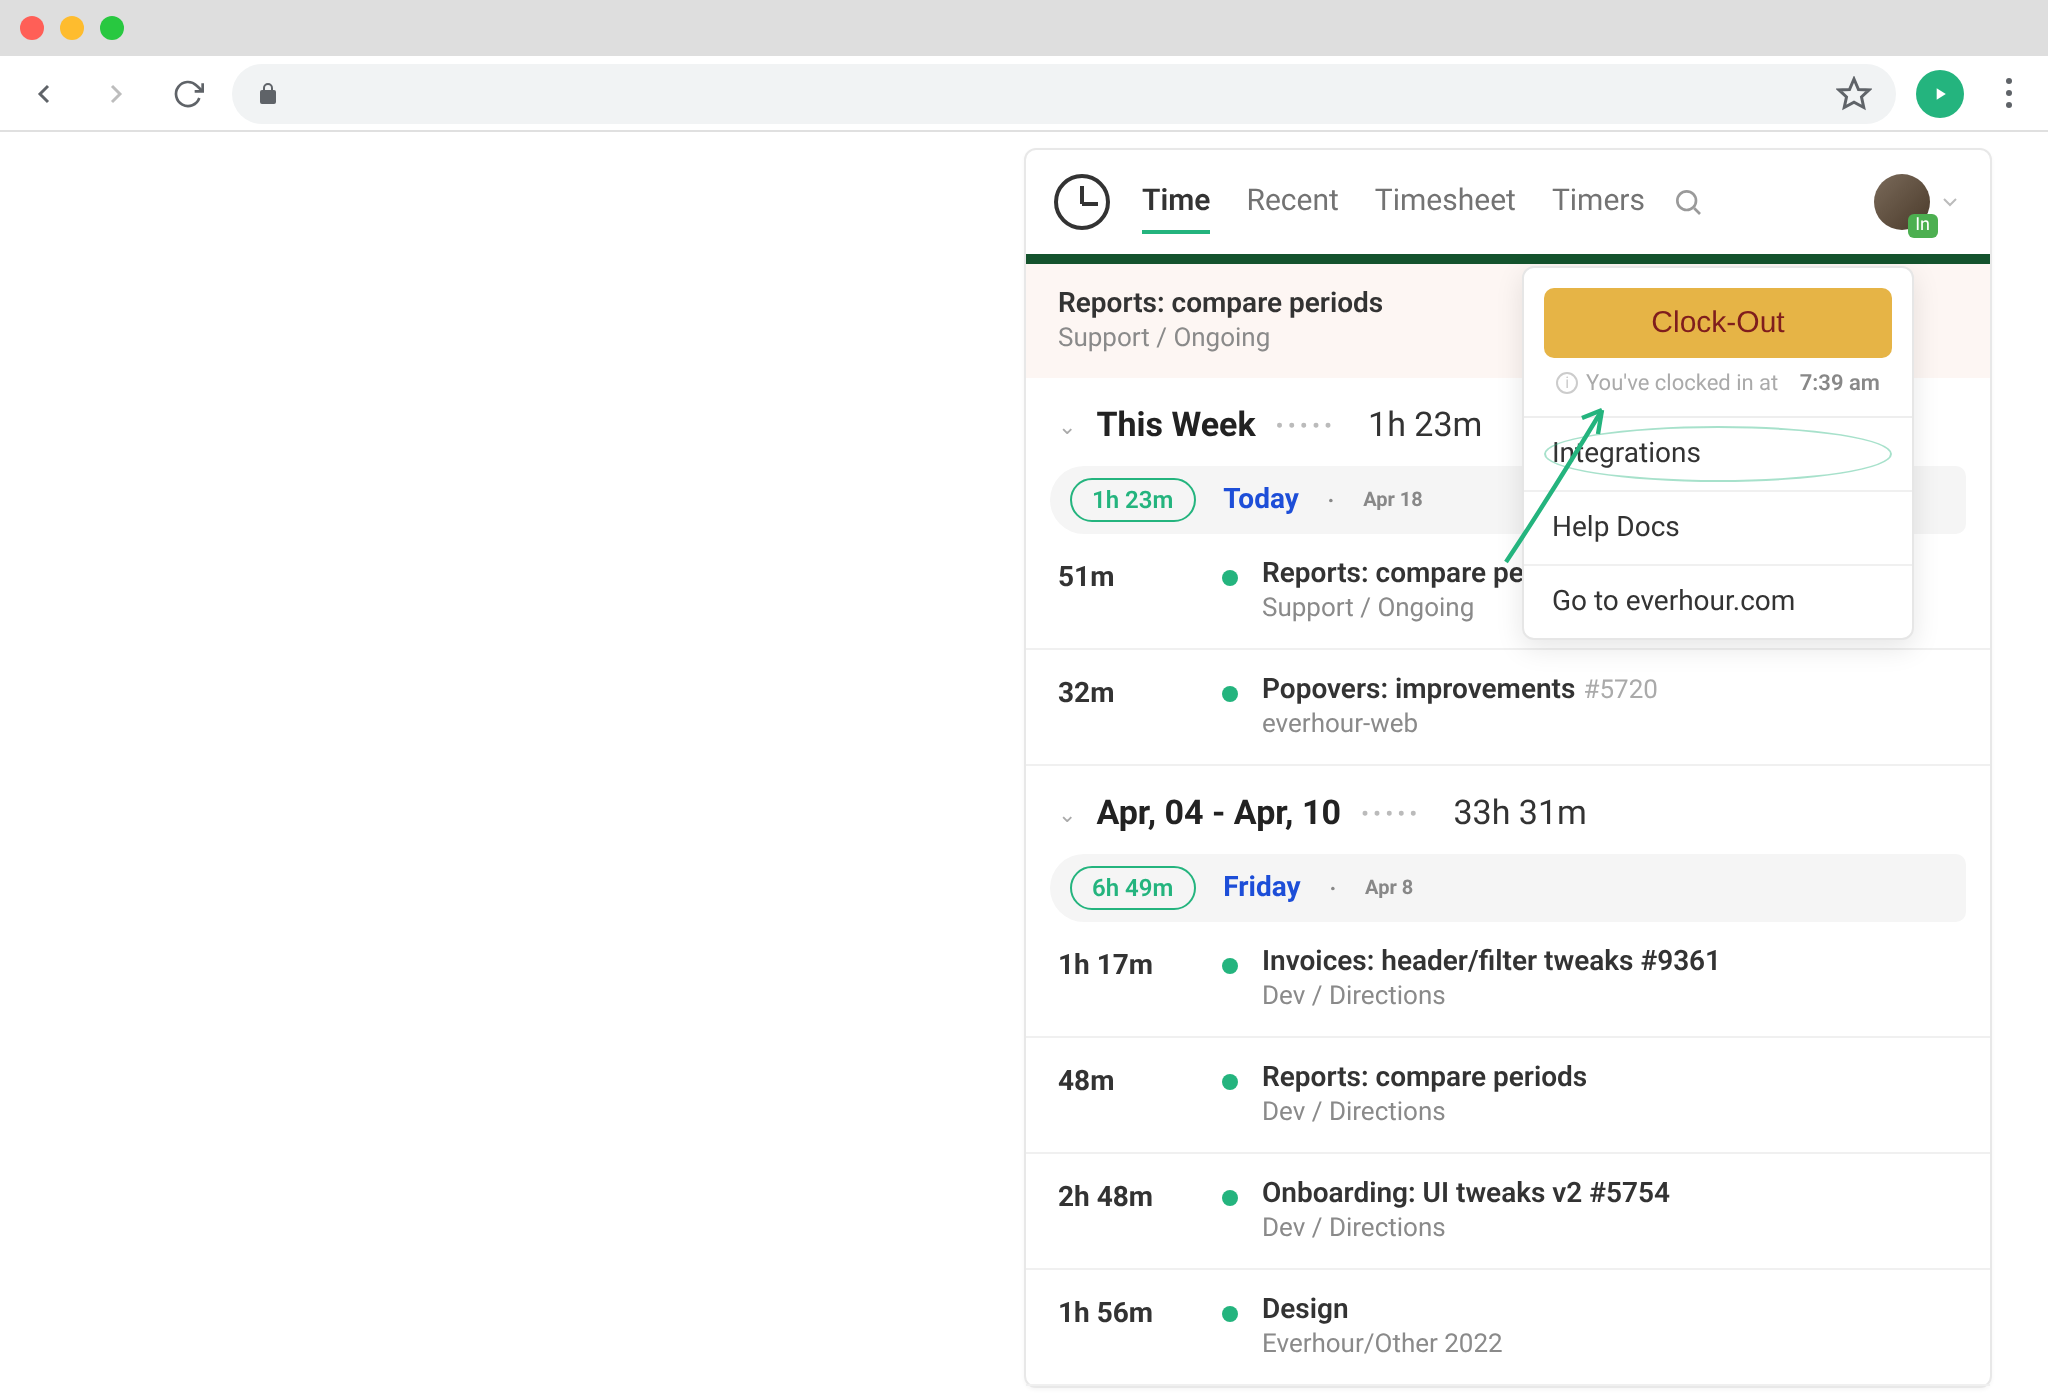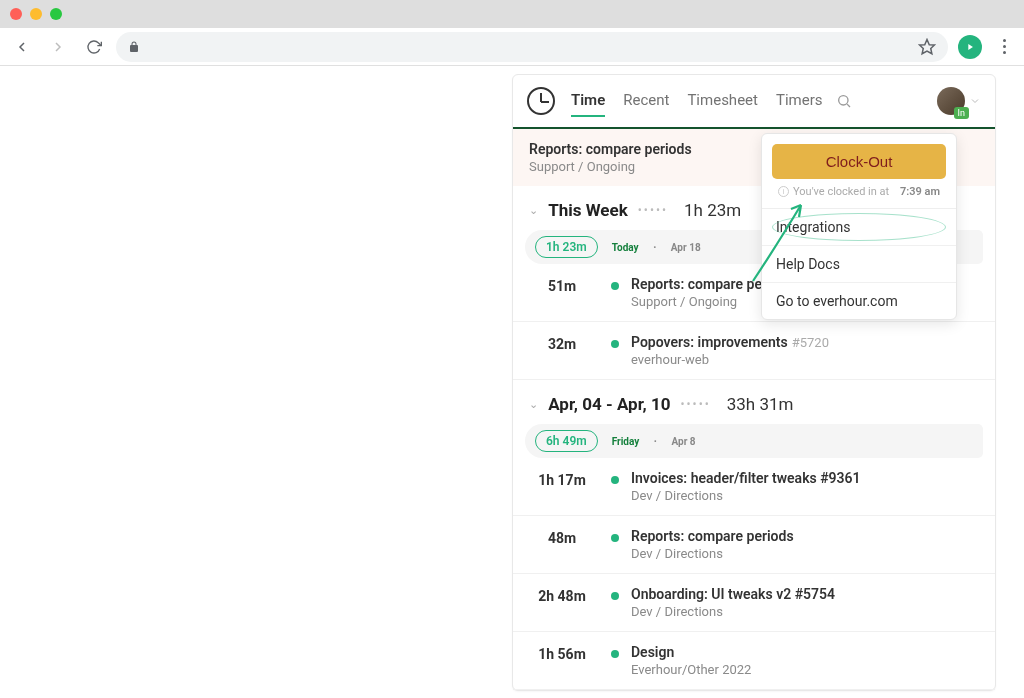--- a/index.html
+++ b/index.html
@@ -20,21 +20,21 @@
 .ext-btn { width: 28px; height: 28px; display: flex; align-items: center; justify-content: center; }
 .ext-circle { width: 24px; height: 24px; border-radius: 50%; background: #24b47e; display: flex; align-items: center; justify-content: center; color: #fff; }
 .menu-dots { width: 24px; display: flex; flex-direction: column; align-items: center; gap: 3px; }
 .menu-dots span { width: 3px; height: 3px; border-radius: 50%; background: #5f6368; }
 
 
 .page { position: relative; height: calc(698px - 66px); background: #fff; }
 
 
 .panel { position: absolute; top: 8px; right: 28px; width: 484px; background: #fff; border: 1px solid #e8e8e8; border-radius: 6px; box-shadow: 0 1px 2px rgba(0,0,0,0.04); }
-.panel-header { display: flex; align-items: center; padding: 10px 14px; gap: 8px; border-bottom: 2px solid #14532d; }
+.panel-header { display: flex; align-items: center; padding: 10px 14px; gap: 8px; border-bottom: 5px solid #14532d; }
 .logo { width: 28px; height: 28px; border: 2px solid #333; border-radius: 50%; position: relative; margin-right: 8px; }
 .logo::before { content: ""; position: absolute; width: 2px; height: 9px; background: #333; top: 4px; left: 50%; transform: translateX(-50%); }
 .logo::after { content: ""; position: absolute; width: 8px; height: 2px; background: #333; top: 12px; left: 50%; }
 .tabs { display: flex; gap: 18px; }
 .tab { color: #737373; font-size: 15px; padding: 6px 0; cursor: pointer; }
 .tab.active { color: #333; font-weight: 600; border-bottom: 2px solid #24b47e; }
 .search-icon-wrap { color: #9a9a9a; margin-left: 6px; }
 .spacer { flex: 1; }
 .avatar-wrap { position: relative; display: flex; align-items: center; gap: 4px; }
 .avatar { width: 28px; height: 28px; border-radius: 50%; background: linear-gradient(135deg,#7a6a5a,#4a3a2a); }
@@ -49,28 +49,28 @@
 
 .section-head { display: flex; align-items: center; padding: 14px 16px 10px; gap: 10px; }
 .sec-chev { color: #aaa; font-size: 11px; }
 .sec-title { font-weight: 700; color: #222; font-size: 17px; }
 .dots5 { color: #bbb; letter-spacing: 2px; font-size: 12px; }
 .sec-total { color: #333; font-size: 17px; margin-left: 6px; }
 
 
 .day-row { background: #f5f5f5; margin: 0 12px; border-radius: 20px 6px 6px 20px; display: flex; align-items: center; padding: 6px 10px; gap: 14px; }
 .pill { border: 1.5px solid #24b47e; color: #24b47e; border-radius: 14px; padding: 3px 10px; font-size: 12px; font-weight: 600; }
-.day-name { font-weight: 700; color: #15803d; font-size: 10px; }
+.day-name { font-weight: 700; color: #1d4ed8; font-size: 14px; }
 .day-date { color: #888; font-size: 10px; font-weight: bold; }
 .day-sep { color: #888; }
 
 
 .entry { display: flex; padding: 12px 16px; border-bottom: 1px solid #f0f0f0; }
 .entry:last-child { border-bottom: none; }
-.entry-time { width: 70px; text-align: center; font-weight: 700; color: #333; font-size: 14px; padding-right: 4px; padding-top: 2px; }
+.entry-time { width: 70px; text-align: left; font-weight: 700; color: #333; font-size: 14px; padding-right: 4px; padding-top: 2px; }
 .entry-dot { width: 8px; height: 8px; border-radius: 50%; background: #24b47e; margin: 6px 12px 0; }
 .entry-body { flex: 1; }
 .entry-title { font-weight: 600; color: #333; font-size: 14px; }
 .entry-tag { color: #aaa; font-weight: 400; font-size: 13px; margin-left: 4px; }
 .entry-sub { color: #8a8a8a; font-size: 13px; margin-top: 2px; }
 
 
 .dropdown { position: absolute; top: 58px; right: 38px; width: 196px; background: #fff; border: 1px solid #e6e6e6; border-radius: 6px; box-shadow: 0 4px 14px rgba(0,0,0,0.1); z-index: 10; }
 .dd-pad { padding: 10px; border-bottom: 1px solid #eee; }
 .clock-btn { background: #e6b446; color: #7f1d1d; border: none; width: 100%; padding: 9px 0; font-size: 15px; border-radius: 5px; font-weight: 500; }

